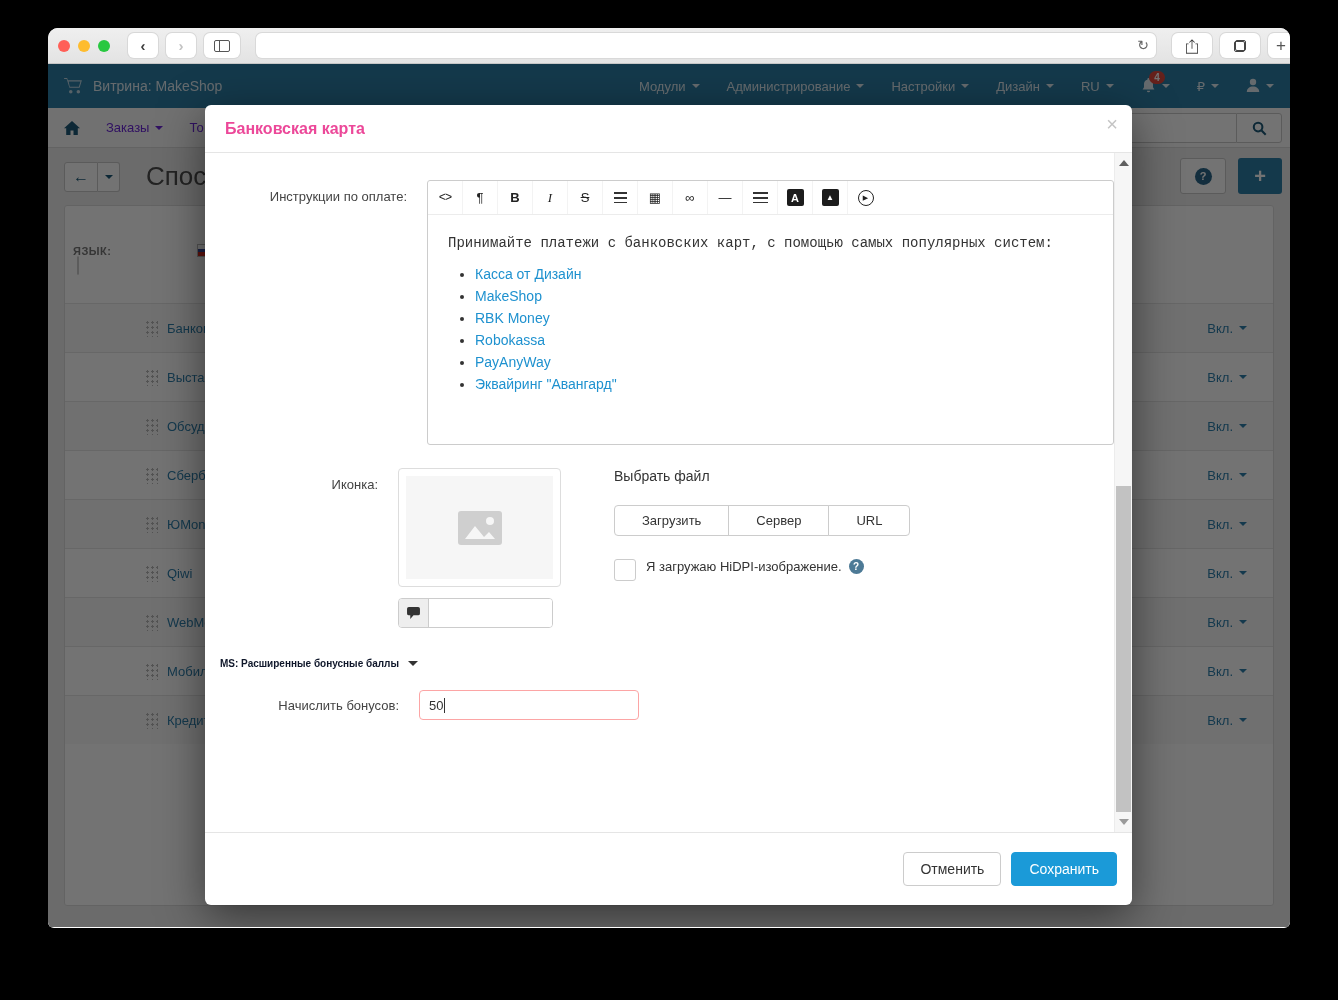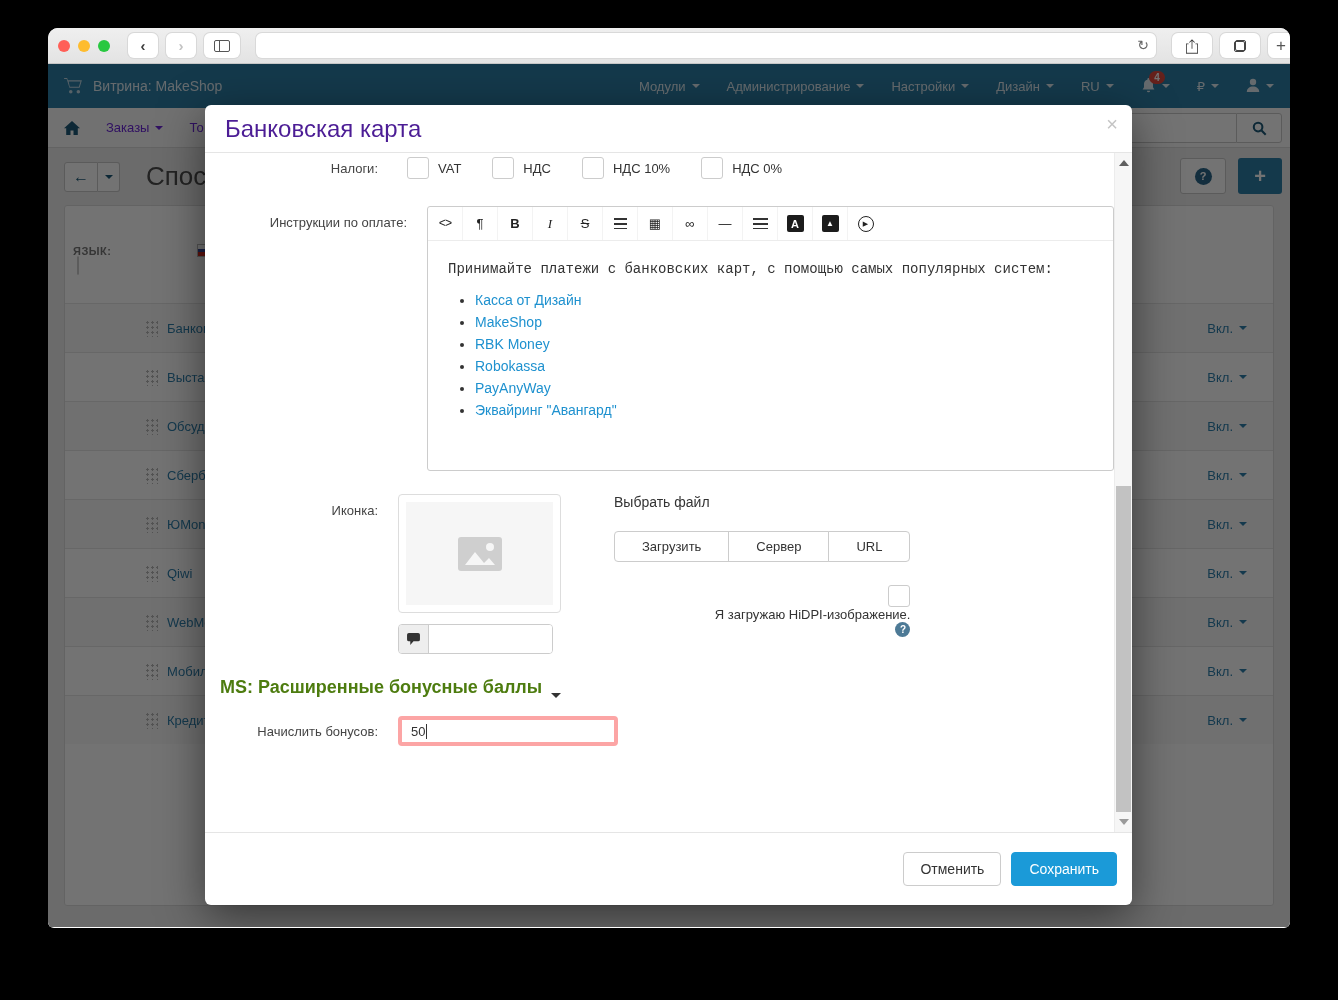--- a/index.html
+++ b/index.html
@@ -81,21 +81,21 @@
   .drag{margin-left:80px;width:13px;height:17px;flex:none;
         background-image:radial-gradient(circle,#b9b9b9 1.2px,transparent 1.4px);background-size:5px 5px;}
   .plink{margin-left:9px;color:#2e7fac;font-size:13px;white-space:nowrap;}
   .pstatus{position:absolute;right:26px;color:#2e7fac;font-size:13px;display:flex;align-items:center;}
 
   
   .overlay{position:absolute;inset:0;background:rgba(0,0,0,.55);z-index:5;}
   .modal{position:absolute;left:157px;top:41px;width:927px;height:800px;background:#fff;border-radius:6px;
          z-index:10;box-shadow:0 12px 45px rgba(0,0,0,.5);}
   .mhead{height:48px;border-bottom:1px solid #e5e5e5;display:flex;align-items:center;padding:0 20px;}
-  .mtitle{font-size:24px;font-weight:normal;color:#4c1d95;}
+  .mtitle{font-size:16px;font-weight:bold;color:#ec4899;}
   .mclose{position:absolute;right:14px;top:8px;font-size:20px;color:#c4c4c4;cursor:pointer;}
   .mbody{position:absolute;top:48px;bottom:73px;left:0;right:18px;overflow:hidden;padding-top:2px;font-size:13px;color:#333;}
   .frow{display:flex;}
   .flabel{width:193px;flex:none;text-align:right;padding-right:20px;color:#444;font-size:13px;}
 
   .taxes{align-items:center;height:26px;}
   .taxopt{display:flex;align-items:center;margin-right:22px;}
   .cbx{width:22px;height:22px;border:1px solid #ccc;border-radius:3px;background:#fff;flex:none;}
   .taxopt span{margin-left:9px;font-size:13px;color:#333;}
 
@@ -125,29 +125,29 @@
   .iinner{width:100%;height:100%;background:#f6f6f6;display:flex;align-items:center;justify-content:center;}
   .commentgrp{margin-top:11px;width:155px;height:30px;display:flex;border:1px solid #ccc;border-radius:4px;overflow:hidden;}
   .caddon{width:30px;background:#eee;border-right:1px solid #ccc;display:flex;align-items:center;justify-content:center;flex:none;}
   .commentgrp input{flex:1;border:none;outline:none;min-width:0;padding:0 6px;font-size:13px;}
   .icol2{margin-left:53px;}
   .choose{font-size:14px;color:#333;}
   .btngrp{margin-top:21px;display:flex;}
   .gbtn{height:31px;padding:0 27px;background:#fff;border:1px solid #ccc;font-size:13px;color:#333;margin-left:-1px;cursor:pointer;}
   .gbtn:first-child{border-radius:4px 0 0 4px;margin-left:0;}
   .gbtn:last-child{border-radius:0 4px 4px 0;}
-  .hidpi{margin-top:23px;display:flex;align-items:flex-end;flex-direction:column;}
+  .hidpi{margin-top:23px;display:flex;align-items:flex-start;}
   .hidpi span.txt{margin-left:10px;font-size:13px;color:#333;}
   .hq{width:15px;height:15px;border-radius:50%;background:#4d7a96;color:#fff;font-size:10px;font-weight:bold;
       display:flex;align-items:center;justify-content:center;margin-left:7px;}
 
-  .mshead{margin:26px 0 0 15px;display:flex;align-items:flex-end;font-size:18px;font-weight:bold;color:#4d7c0f;height:18px;}
+  .mshead{margin:26px 0 0 15px;display:flex;align-items:center;font-size:10px;font-weight:bold;color:#0f172a;height:18px;}
   .mshead .ct{border-top-color:#333;border-left-width:5px;border-right-width:5px;border-top-width:5px;margin-left:9px;}
-  .row-bonus{margin-top:18px;align-items:center;height:30px;}
-  .bonusinput{width:220px;height:30px;border:4px solid #fca5a5;border-radius:4px;padding:0 9px;display:flex;
+  .row-bonus{margin-top:18px;align-items:center;height:30px;padding-left:21px;}
+  .bonusinput{width:220px;height:30px;border:1px solid #fca5a5;border-radius:4px;padding:0 9px;display:flex;
       align-items:center;font-size:13px;color:#333;}
   .tcaret{display:inline-block;width:1px;height:15px;background:#333;margin-left:1px;}
 
   .mscroll{position:absolute;right:0;top:48px;bottom:73px;width:18px;background:#f6f6f6;border-left:1px solid #ececec;}
   .sarr{position:absolute;left:4px;width:0;height:0;border-left:5px solid transparent;border-right:5px solid transparent;}
   .sarr.up{top:7px;border-bottom:6px solid #5f5f5f;}
   .sarr.dn{bottom:7px;border-top:6px solid #9a9a9a;}
   .sthumb{position:absolute;left:1px;right:1px;top:49%;height:48%;background:#c2c2c2;}
 
   .mfoot{position:absolute;left:0;right:0;bottom:0;height:73px;border-top:1px solid #e5e5e5;display:flex;
@@ -366,39 +366,20 @@
     <div class="overlay"></div>
 
     <div class="modal">
       <div class="mhead">
         <span class="mtitle">Банковская карта</span>
         <span class="mclose">×</span>
       </div>
 
       <div class="mbody">
 
-        <div class="frow taxes">
-          <span class="flabel">Налоги:</span>
-          <span class="taxopt">
-                <span class="cbx"></span>
-                <span>VAT</span>
-              </span>
-          <span class="taxopt">
-                <span class="cbx"></span>
-                <span>НДС</span>
-              </span>
-          <span class="taxopt">
-                <span class="cbx"></span>
-                <span>НДС 10%</span>
-              </span>
-          <span class="taxopt">
-                <span class="cbx"></span>
-                <span>НДС 0%</span>
-              </span>
-        </div>
 
         <div class="frow row-editor">
           <span class="flabel">Инструкции по оплате:</span>
           <div class="editor">
             <div class="etools">
               <span class="tb mono">&lt;&gt;</span>
               <span class="tb">¶</span>
               <span class="tb bold">B</span>
               <span class="tb ital">I</span>
               <span class="tb strike">S</span>

